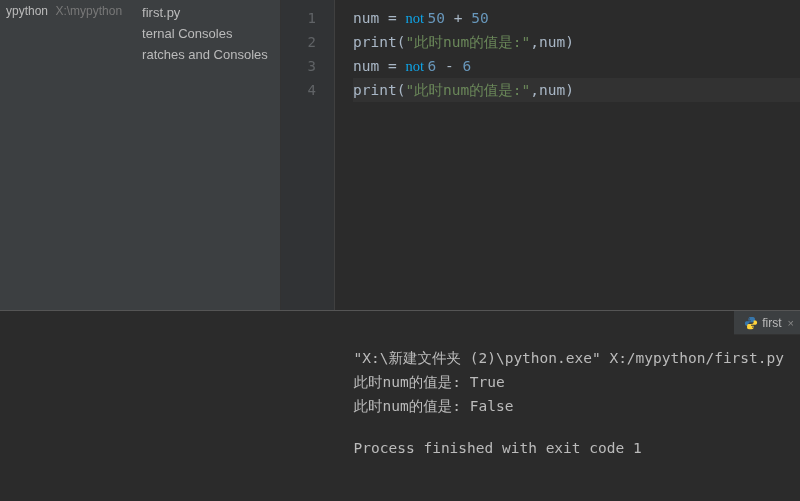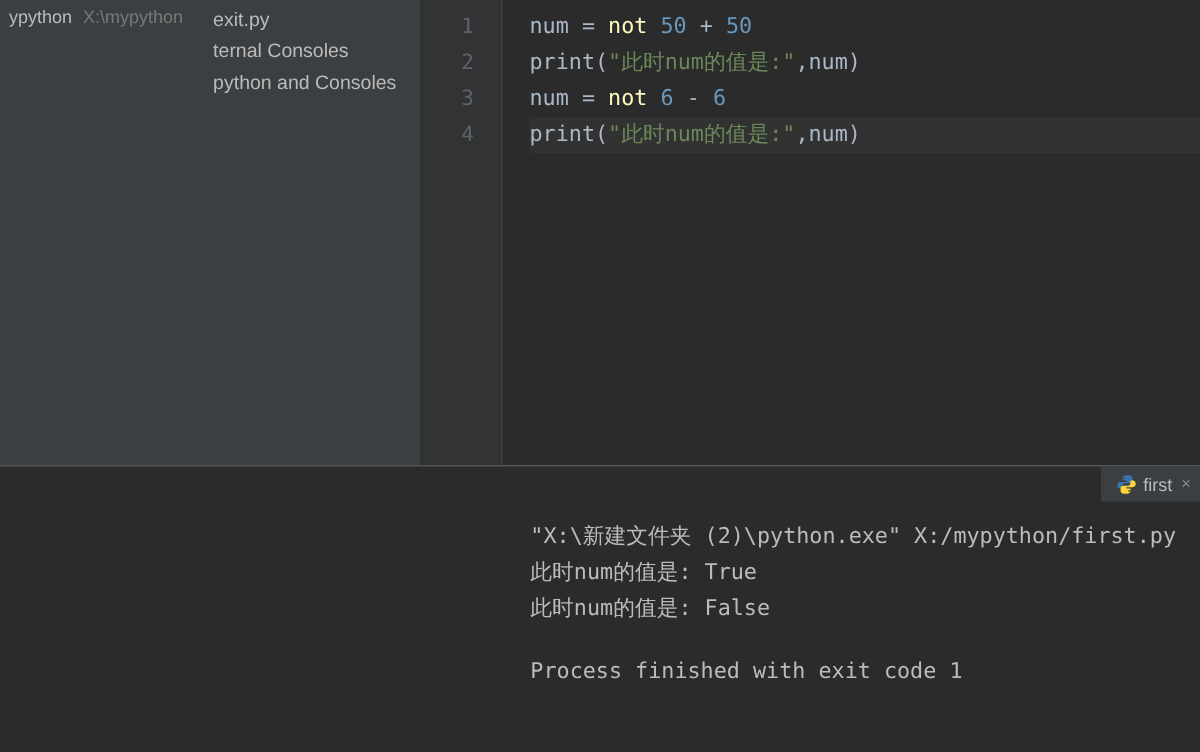--- a/index.html
+++ b/index.html
@@ -69,21 +69,21 @@
   line-height: 24px;
   position: relative;
 }
 .code-line {
   white-space: pre;
   height: 24px;
 }
 .code-line.current {
   background: #323232;
 }
-.kw { color: #fef9c3; }
+.kw { color: #0ea5e9; font-family: Liberation Serif, serif; }
 .num { color: #6897bb; text-align: center; }
 .str { color: #6a8759; }
 .fn { color: #a9b7c6; }
 .op { color: #a9b7c6; }
 .var { color: #a9b7c6; }
 .paren { color: #a9b7c6; }
 .bottom-area {
   flex: 1;
   display: flex;
   flex-direction: column;
@@ -137,27 +137,27 @@
 <body>
 
 <div class="top-area">
   <div class="sidebar">
     <div class="project-header">
       <span>ypython</span>
       <span class="path">X:\mypython</span>
     </div>
     <div class="tree">
       <div class="tree-item">
-        <span>exit.py</span>
+        <span>first.py</span>
       </div>
       <div class="tree-item">
         <span>ternal Consoles</span>
       </div>
       <div class="tree-item">
-        <span>python and Consoles</span>
+        <span>ratches and Consoles</span>
       </div>
     </div>
   </div>
 
   <div class="editor-area">
     <div class="gutter">
       <div class="line-num">1</div>
       <div class="line-num">2</div>
       <div class="line-num">3</div>
       <div class="line-num">4</div>

